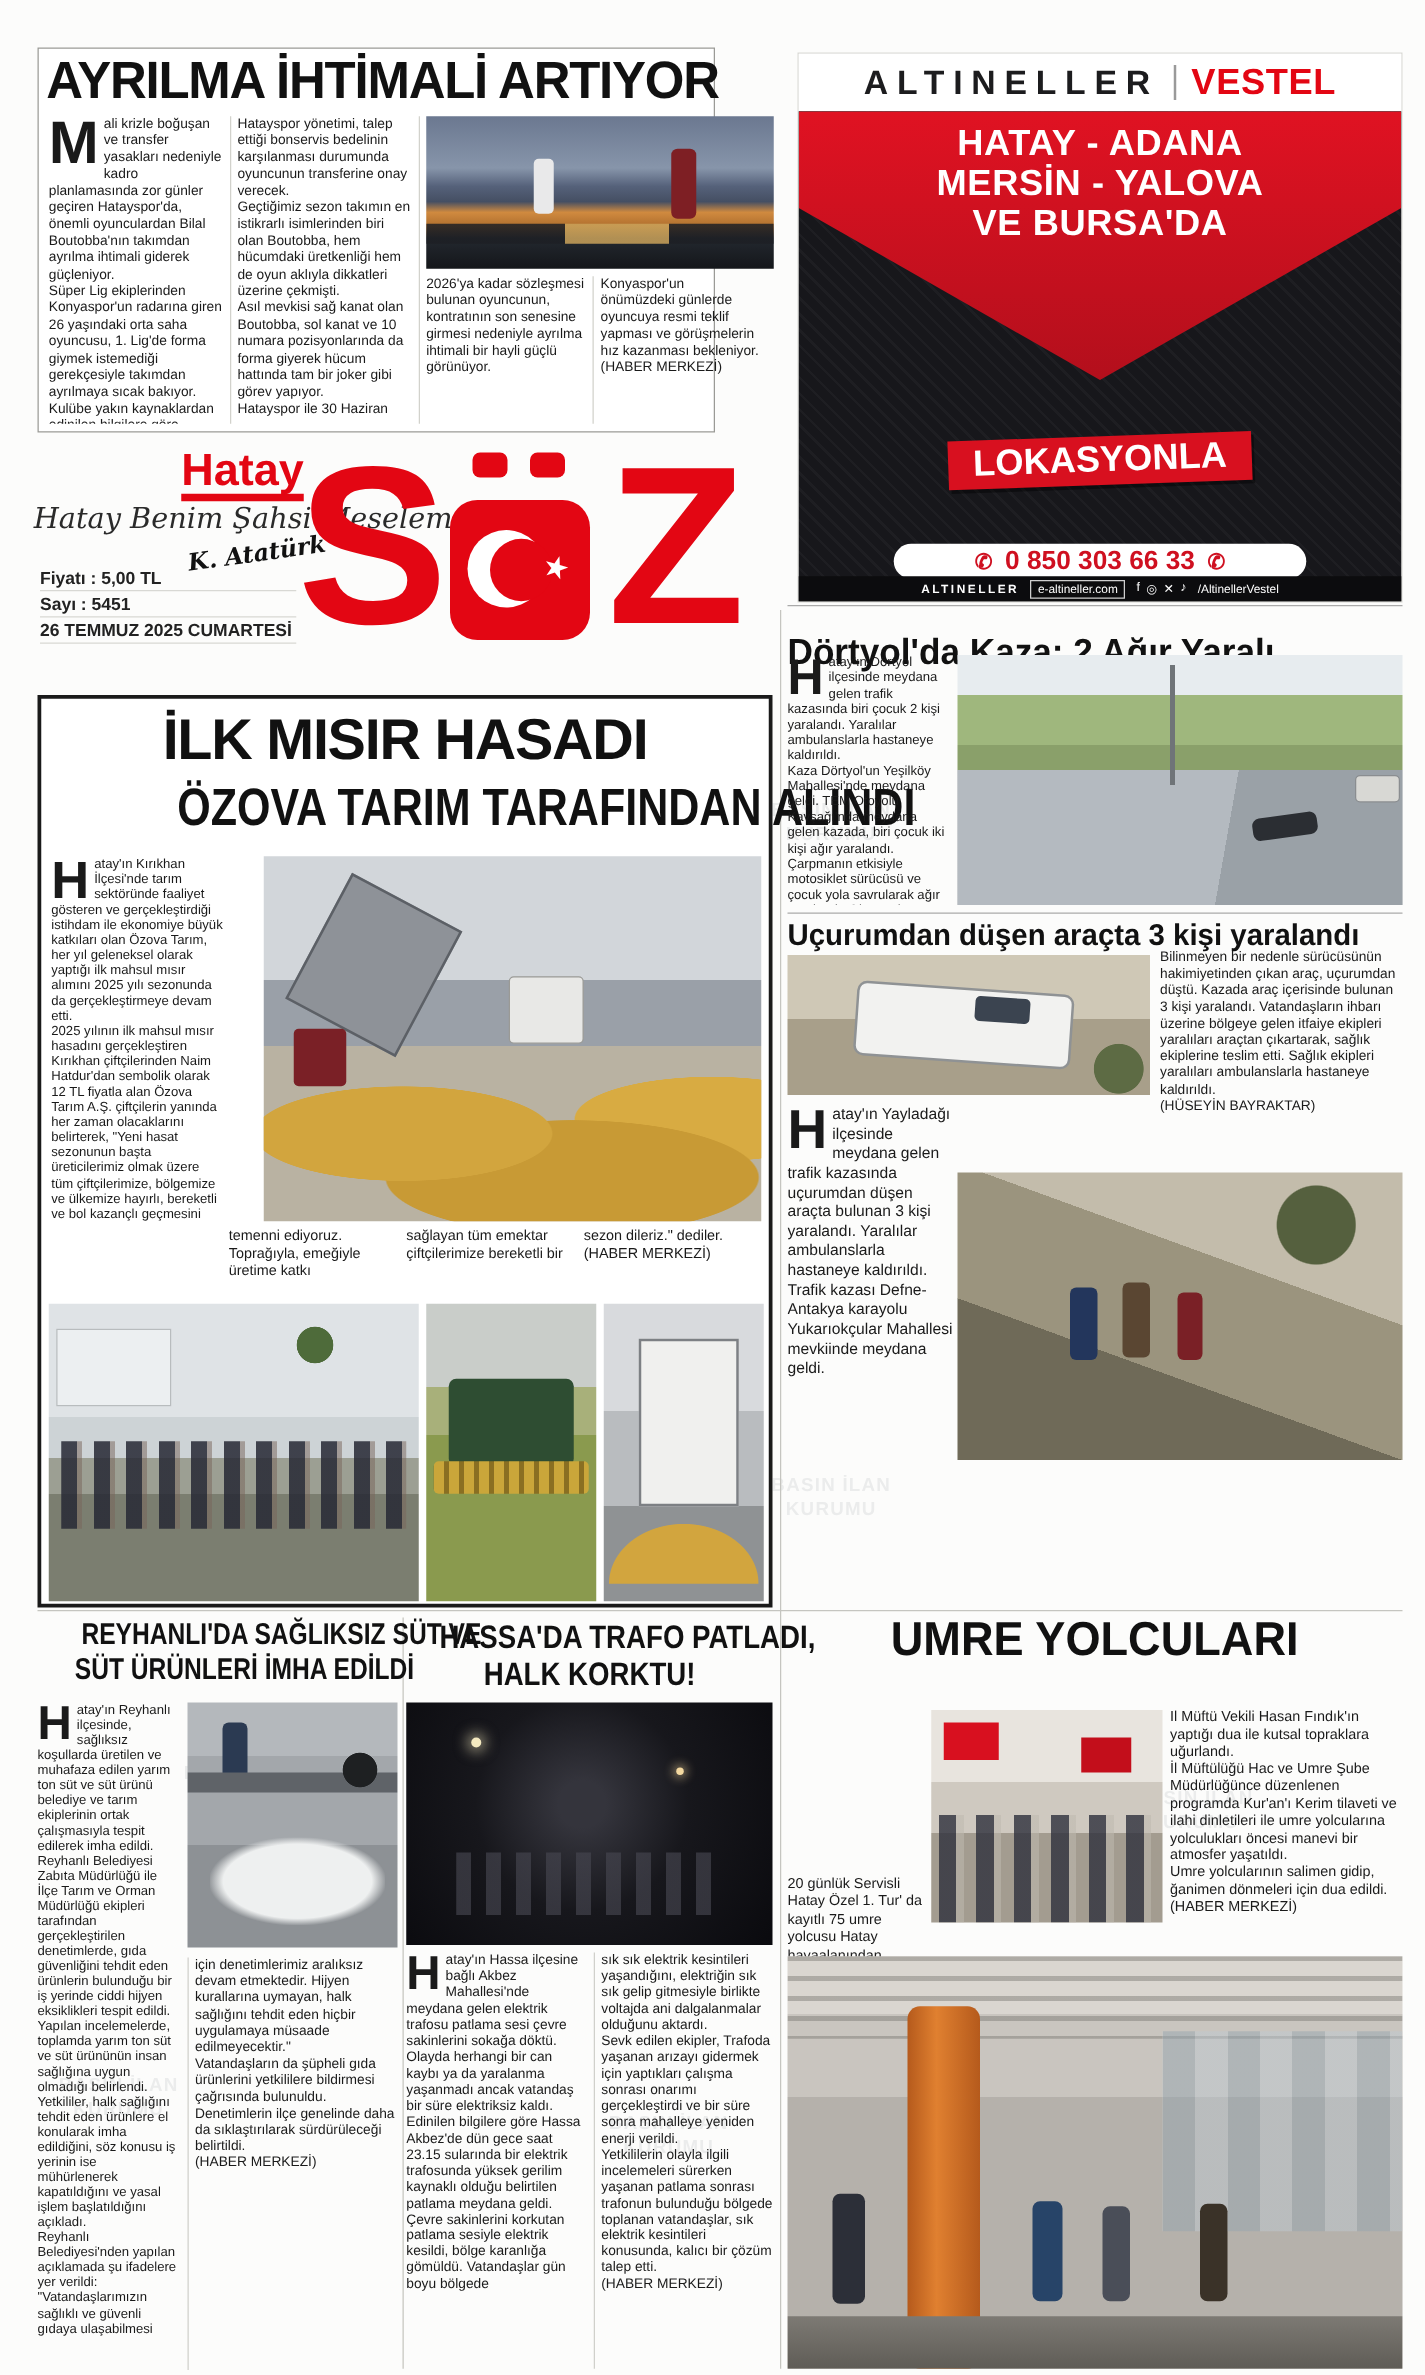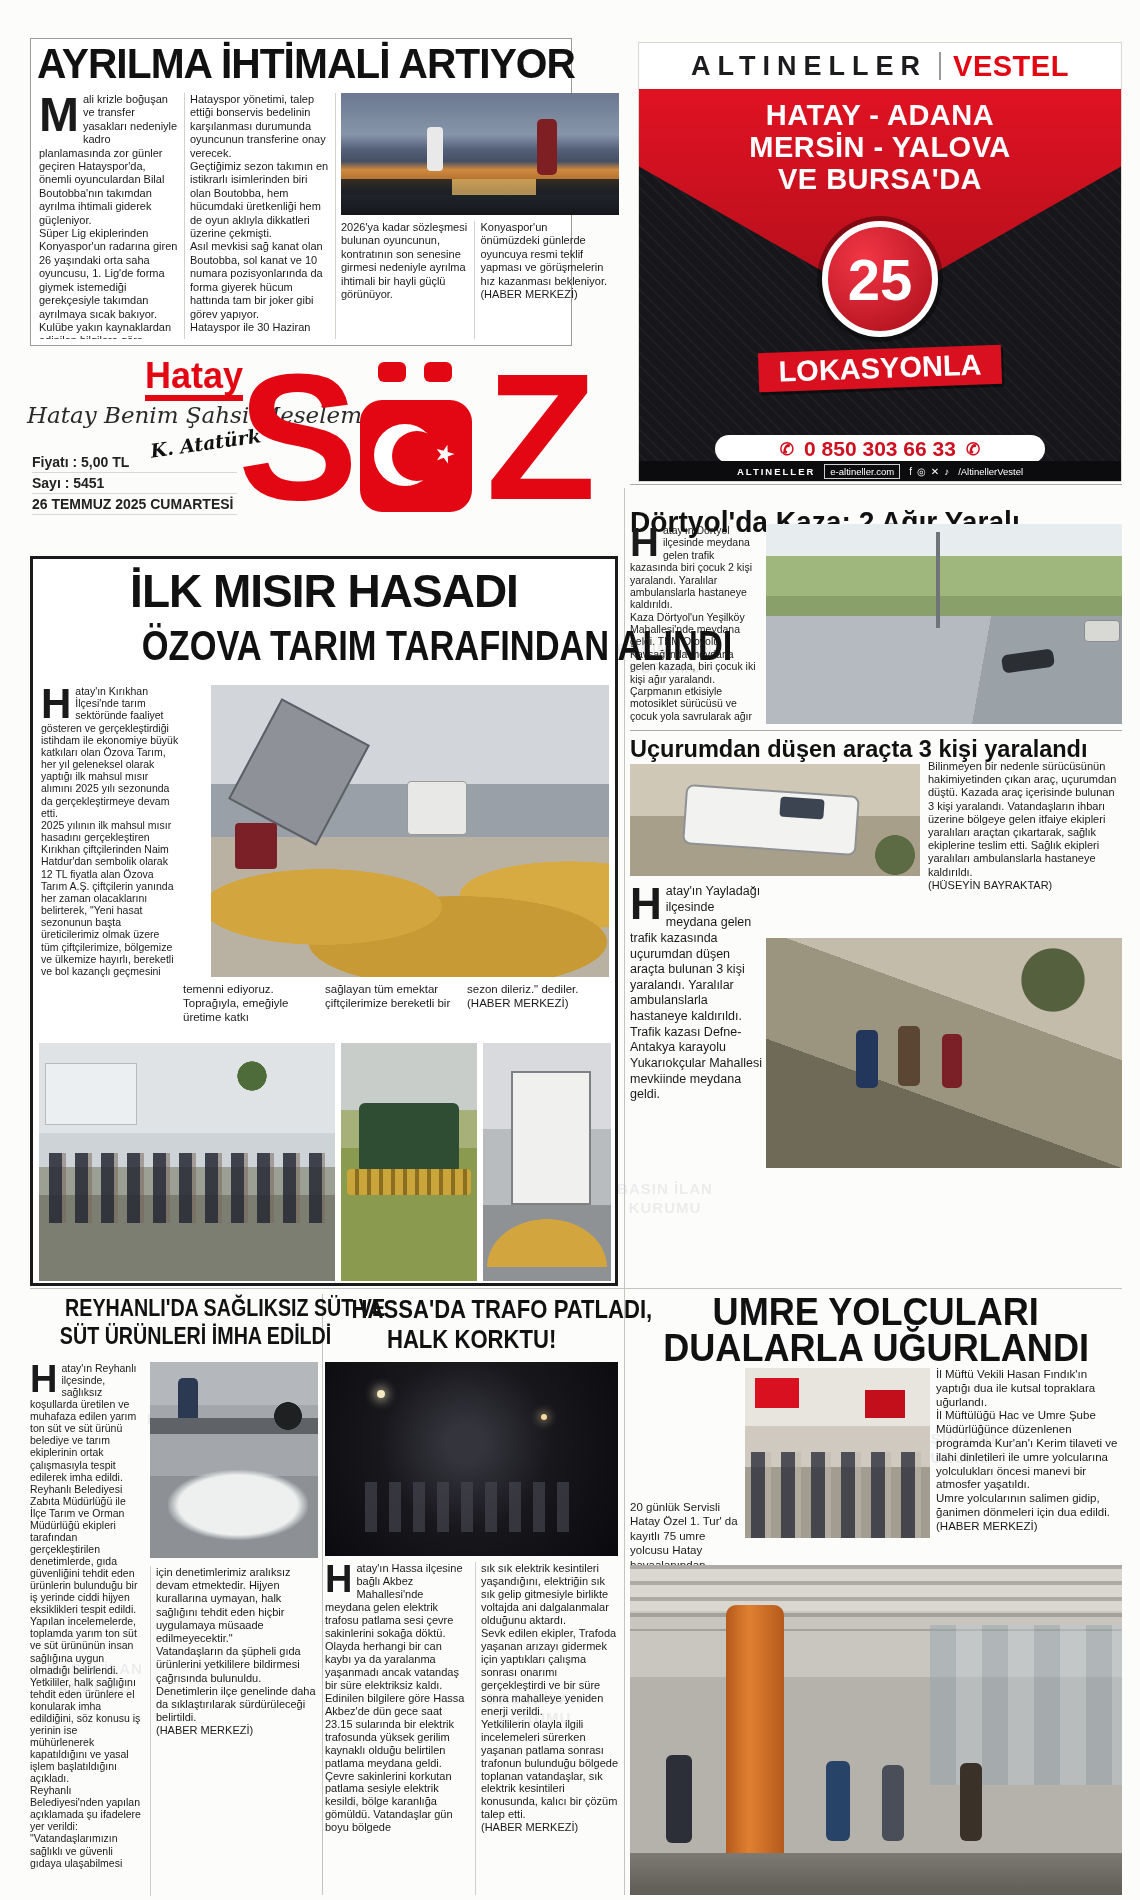--- a/index.html
+++ b/index.html
@@ -186,23 +186,20 @@
       <span class="ad-vsep"></span>
       <span class="ad-vestel">VESTEL</span>
     </div>
     <div class="ad-body">
       <div class="ad-tri"></div>
       <div class="ad-region">
         <div>HATAY - ADANA</div>
         <div>MERSİN - YALOVA</div>
         <div>VE BURSA'DA</div>
       </div>
-      <div class="ad-circle">
-        <span>25</span>
-      </div>
       <div class="ad-banner">
         <span>LOKASYONLA</span>
       </div>
       <div class="ad-phone">
         <span class="ph-ic">✆</span>
         <span>0 850 303 66 33</span>
         <span class="ph-ic">✆</span>
       </div>
       <div class="ad-foot">
         <span class="af-brand">ALTINELLER</span>
@@ -353,21 +350,20 @@
 Edinilen bilgilere göre Hassa Akbez'de dün gece saat 23.15 sularında bir elektrik trafosunda yüksek gerilim kaynaklı olduğu belirtilen patlama meydana geldi. Çevre sakinlerini korkutan patlama sesiyle elektrik kesildi, bölge karanlığa gömüldü. Vatandaşlar gün boyu bölgede</span></div>
     <div class="txt has-c2">sık sık elektrik kesintileri yaşandığını, elektriğin sık sık gelip gitmesiyle birlikte voltajda ani dalgalanmalar olduğunu aktardı.
 Sevk edilen ekipler, Trafoda yaşanan arızayı gidermek için yaptıkları çalışma sonrası onarımı gerçekleştirdi ve bir süre sonra mahalleye yeniden enerji verildi.
 Yetkililerin olayla ilgili incelemeleri sürerken yaşanan patlama sonrası trafonun bulunduğu bölgede toplanan vatandaşlar, sık elektrik kesintileri konusunda, kalıcı bir çözüm talep etti.
 (HABER MERKEZİ)</div>
   </section>
 
   <section>
     <div class="um-head">
       <div><span class="h-cond">UMRE YOLCULARI</span></div>
-      <div><span class="h-cond">DUALARLA UĞURLANDI</span></div>
     </div>
     <div class="photo um-photo-flags" style="background:linear-gradient(180deg,#e8e4de 0 34%,#cfc9c0 34% 58%,#a39c90 58% 100%);">
       <div class="shape" style="left:10px;top:10px;width:44px;height:30px;background:#d8101f;"></div>
       <div class="shape" style="left:120px;top:22px;width:40px;height:28px;background:#c30e1b;"></div>
       <div class="shape" style="left:6px;top:84px;width:173px;height:86px;background:repeating-linear-gradient(90deg,rgba(46,48,60,0.8) 0 14px,rgba(190,185,175,0.55) 14px 20px,transparent 20px 30px);"></div>
     </div>
     <div class="txt um-right">İl Müftü Vekili Hasan Fındık'ın yaptığı dua ile kutsal topraklara uğurlandı.
 İl Müftülüğü Hac ve Umre Şube Müdürlüğünce düzenlenen programda Kur'an'ı Kerim tilaveti ve ilahi dinletileri ile umre yolcularına yolculukları öncesi manevi bir atmosfer yaşatıldı.
 Umre yolcularının salimen gidip, ğanimen dönmeleri için dua edildi.
 (HABER MERKEZİ)</div>

